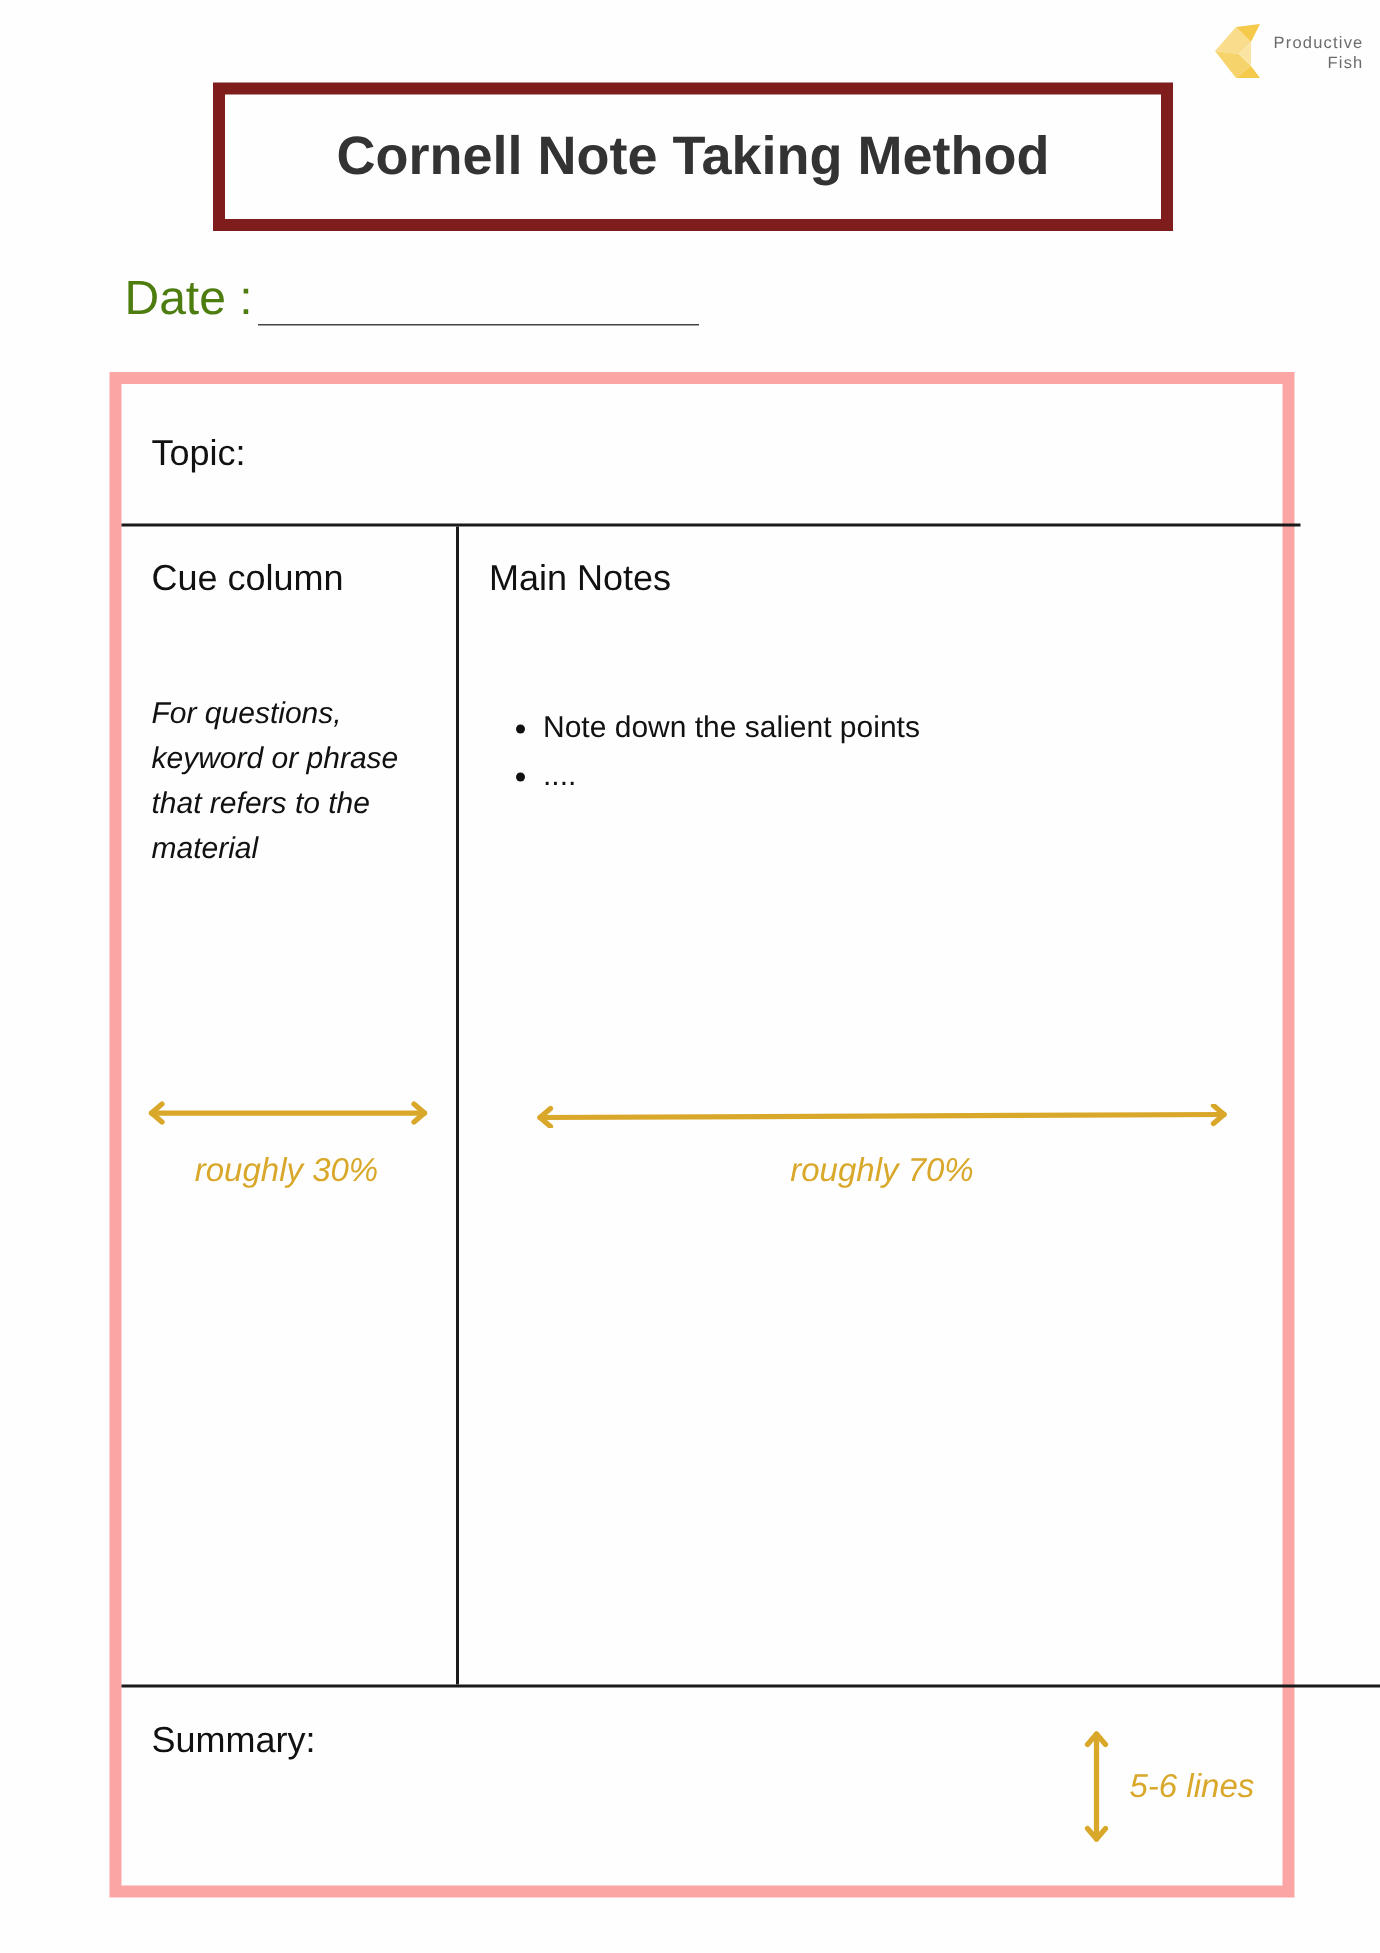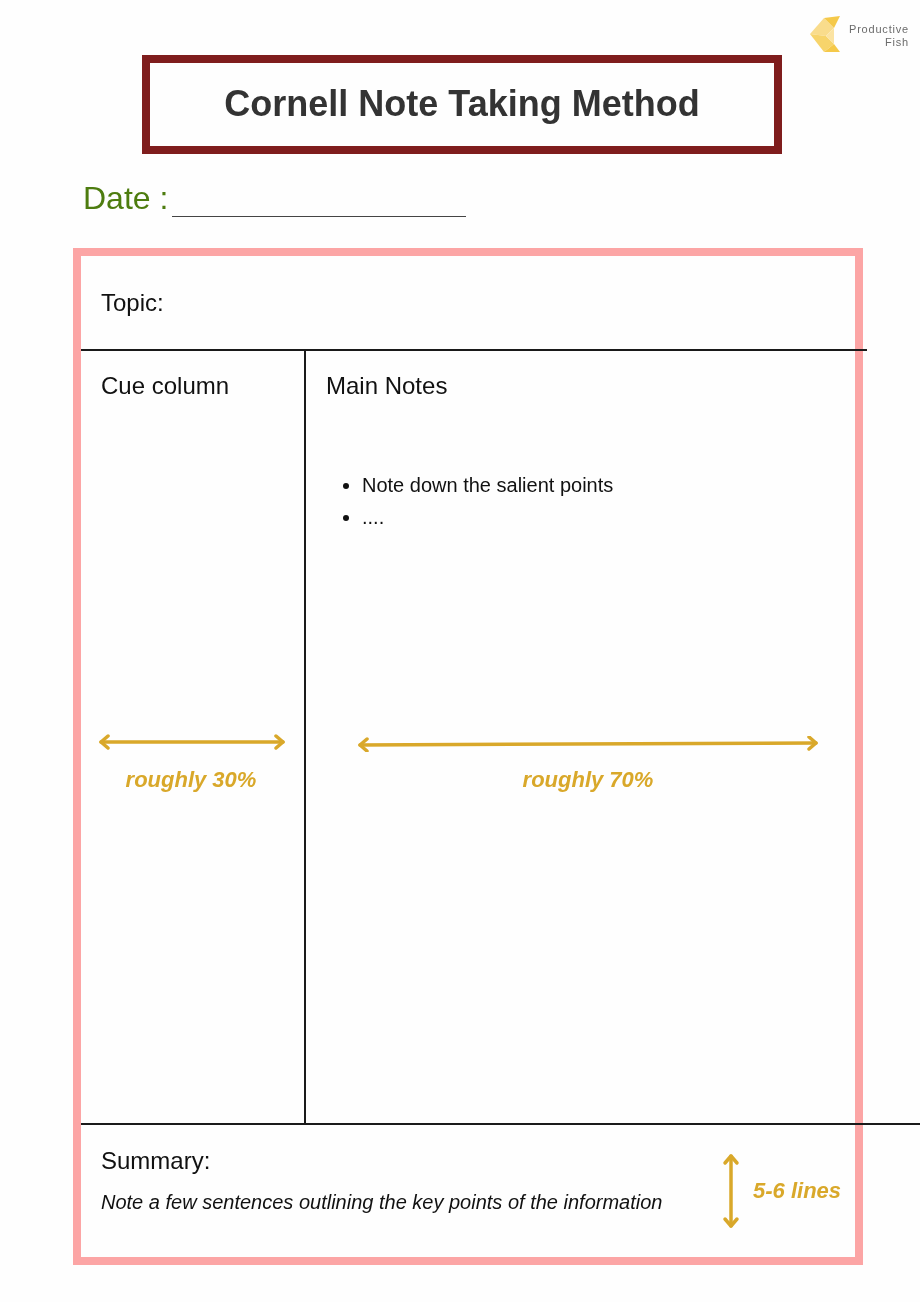--- a/index.html
+++ b/index.html
@@ -156,21 +156,21 @@
       font-size: 20px;
       font-style: italic;
       color: #111;
     }
     .arrow {
       position: absolute;
     }
     .arrow-label {
       position: absolute;
       font-size: 22px;
-      font-weight: bold;
+      font-weight: normal;
       font-style: italic;
       color: #d9a82a;
       text-align: center;
     }
     .cue-arrow { left: 16px; top: 383px; }
     .cue-arrow-label { left: 0; width: 220px; top: 416px; }
     .notes-arrow { left: 50px; top: 385px; }
     .notes-arrow-label { left: 50px; width: 464px; top: 416px; }
     .summary-arrow { left: 640px; top: 27px; }
     .summary-arrow-label { left: 672px; top: 53px; text-align: left; }
@@ -202,20 +202,21 @@
 </div>
 
 <div class="sheet">
 
   <div class="topic-row">
     <div class="topic-label">Topic:</div>
   </div>
 
   <div class="cue-col">
     <div class="section-heading cue-heading">Cue column</div>
+    <div class="cue-desc">For questions, keyword or phrase that refers to the material</div>
 
     <svg class="arrow cue-arrow" width="190" height="16" viewBox="0 0 190 16">
       <line x1="4" y1="8" x2="186" y2="8" stroke="#d9a82a" stroke-width="3.5" stroke-linecap="round"></line>
       <polyline points="11,2 4,8 11,14" fill="none" stroke="#d9a82a" stroke-width="3.5" stroke-linecap="round" stroke-linejoin="round"></polyline>
       <polyline points="179,2 186,8 179,14" fill="none" stroke="#d9a82a" stroke-width="3.5" stroke-linecap="round" stroke-linejoin="round"></polyline>
     </svg>
     <div class="arrow-label cue-arrow-label">roughly 30%</div>
   </div>
 
   <div class="notes-col">
@@ -228,21 +229,20 @@
     <svg class="arrow notes-arrow" width="464" height="16" viewBox="0 0 464 16">
       <line x1="4" y1="9" x2="460" y2="7" stroke="#d9a82a" stroke-width="3.5" stroke-linecap="round"></line>
       <polyline points="11,3 4,9 11,15" fill="none" stroke="#d9a82a" stroke-width="3.5" stroke-linecap="round" stroke-linejoin="round"></polyline>
       <polyline points="453,1 460,7 453,13" fill="none" stroke="#d9a82a" stroke-width="3.5" stroke-linecap="round" stroke-linejoin="round"></polyline>
     </svg>
     <div class="arrow-label notes-arrow-label">roughly 70%</div>
   </div>
 
   <div class="summary-row">
     <div class="section-heading summary-heading">Summary:</div>
-    <div class="summary-desc">Note a few sentences outlining the key points of the information</div>
 
     <svg class="arrow summary-arrow" width="20" height="78" viewBox="0 0 20 78">
       <line x1="10" y1="4" x2="10" y2="74" stroke="#d9a82a" stroke-width="3.5" stroke-linecap="round"></line>
       <polyline points="4,11 10,4 16,11" fill="none" stroke="#d9a82a" stroke-width="3.5" stroke-linecap="round" stroke-linejoin="round"></polyline>
       <polyline points="4,67 10,74 16,67" fill="none" stroke="#d9a82a" stroke-width="3.5" stroke-linecap="round" stroke-linejoin="round"></polyline>
     </svg>
     <div class="arrow-label summary-arrow-label">5-6 lines</div>
   </div>
 
 </div>

